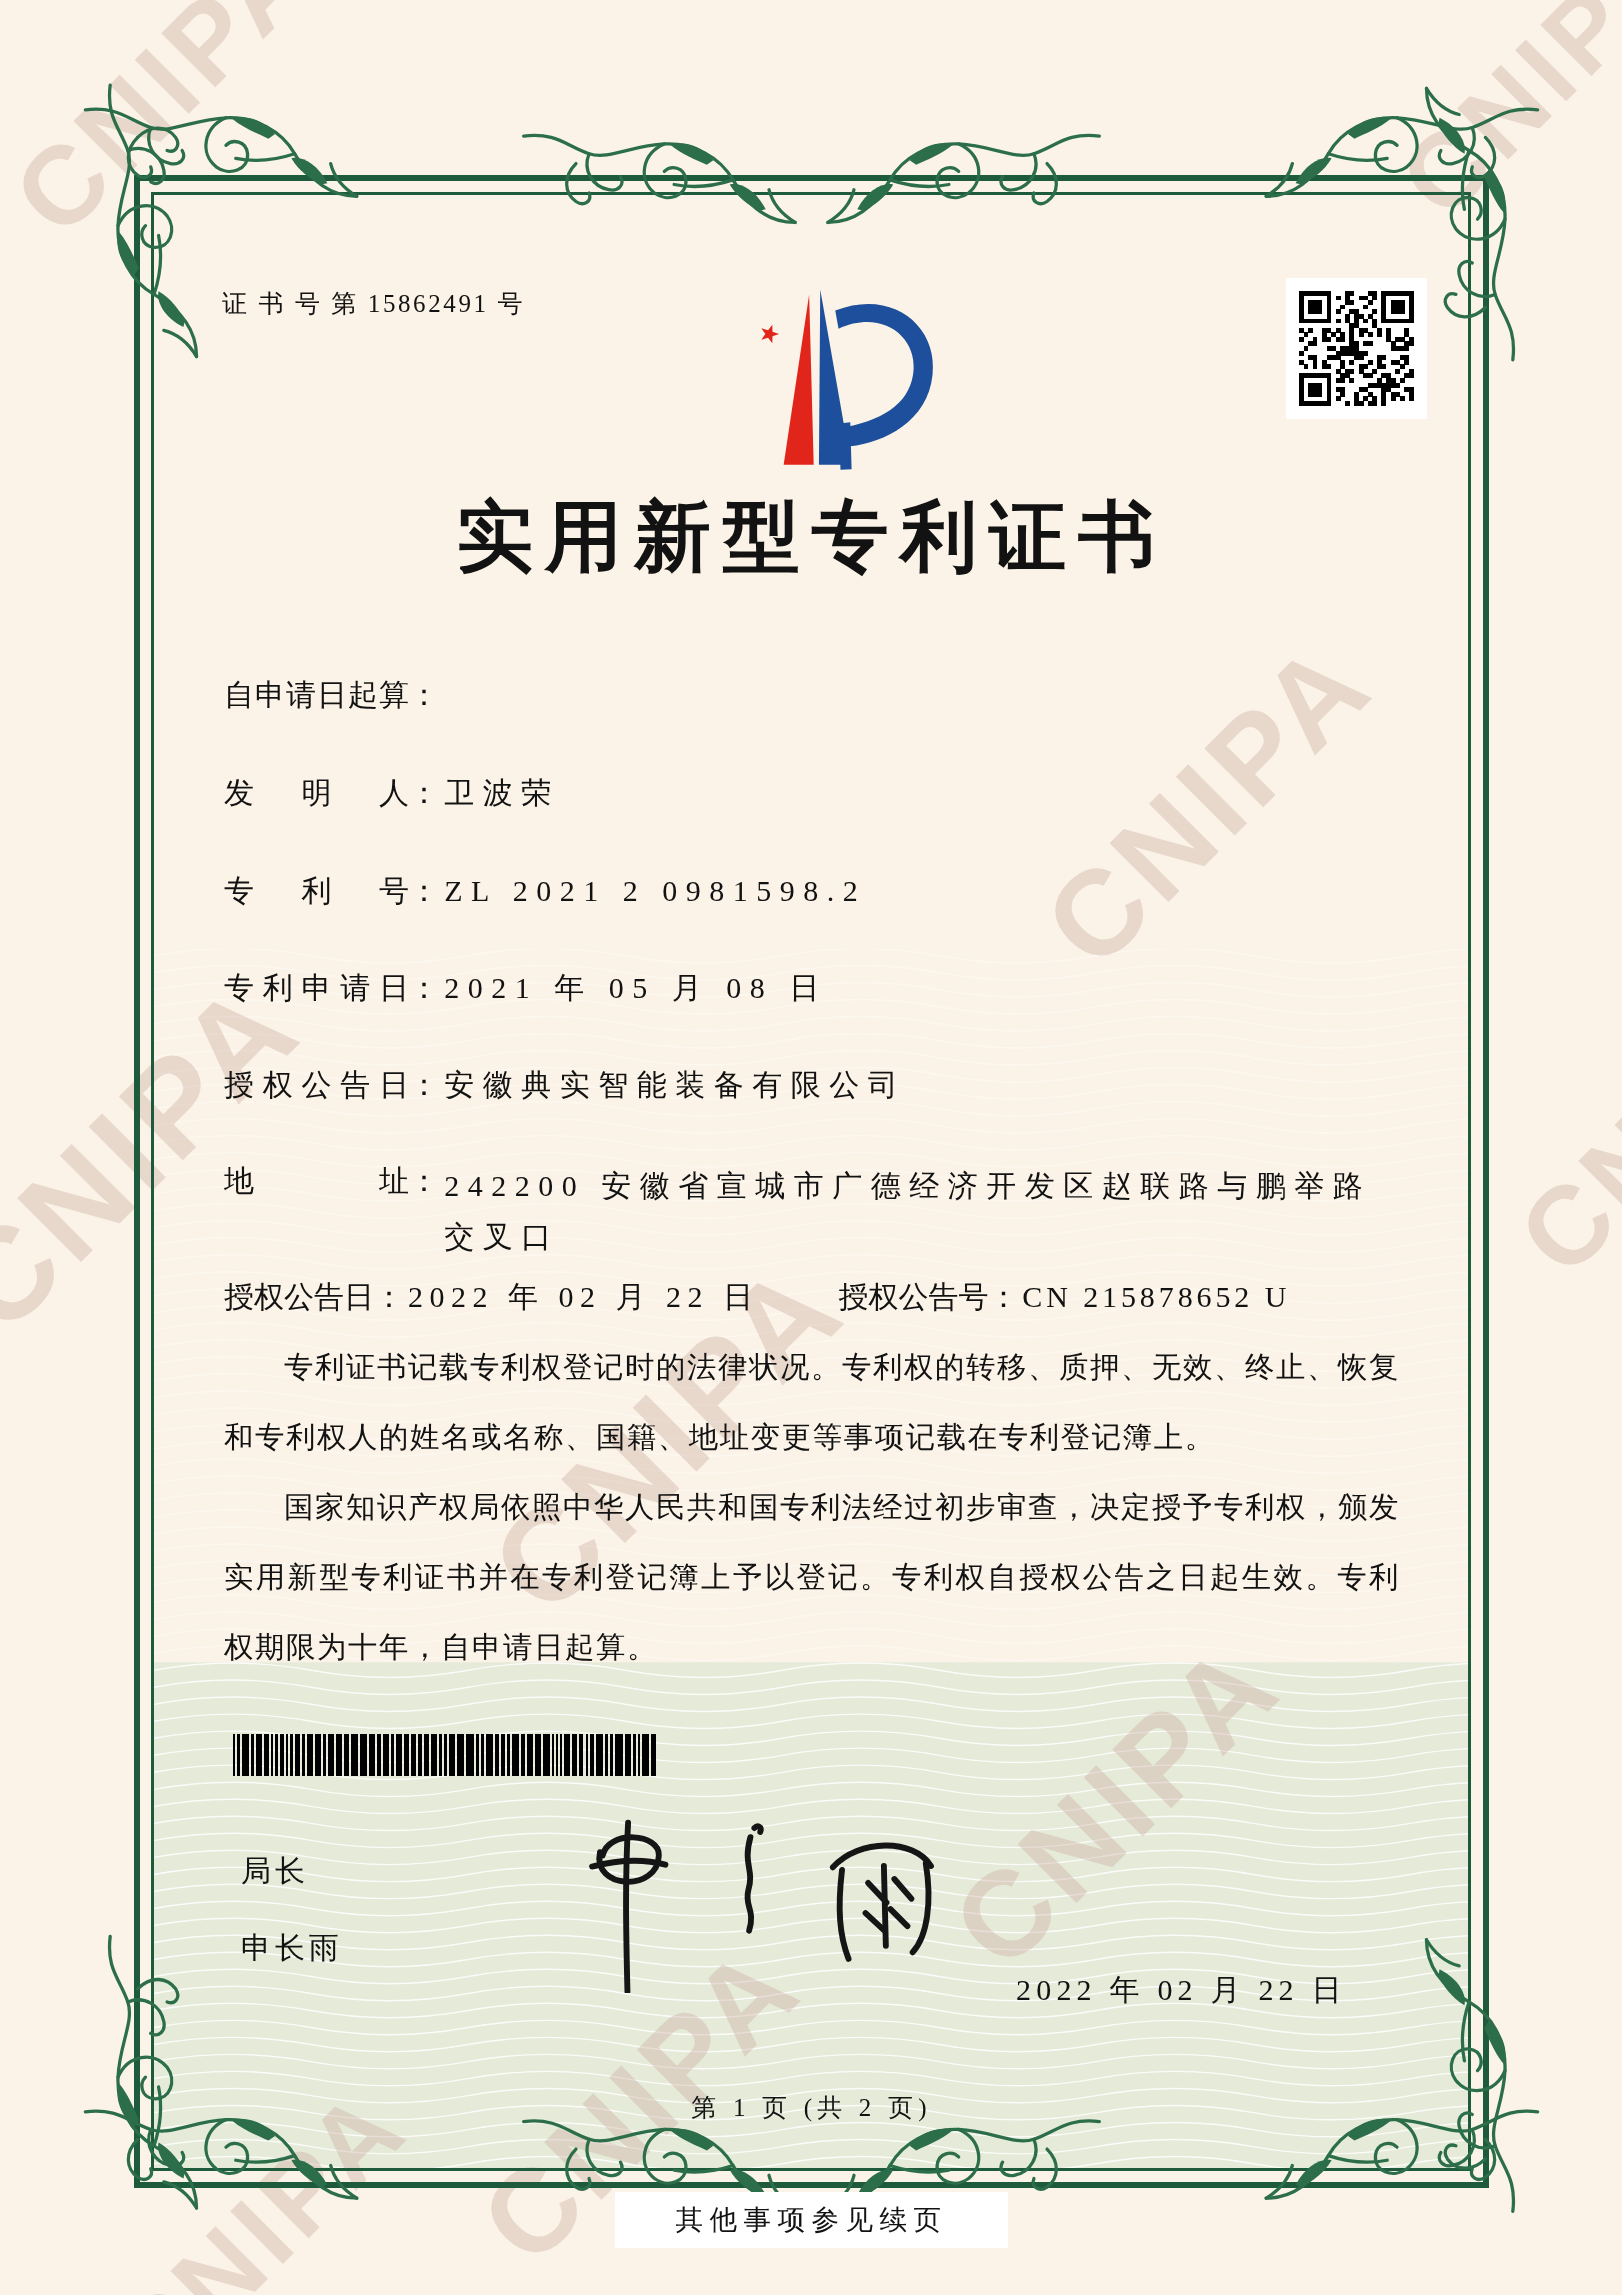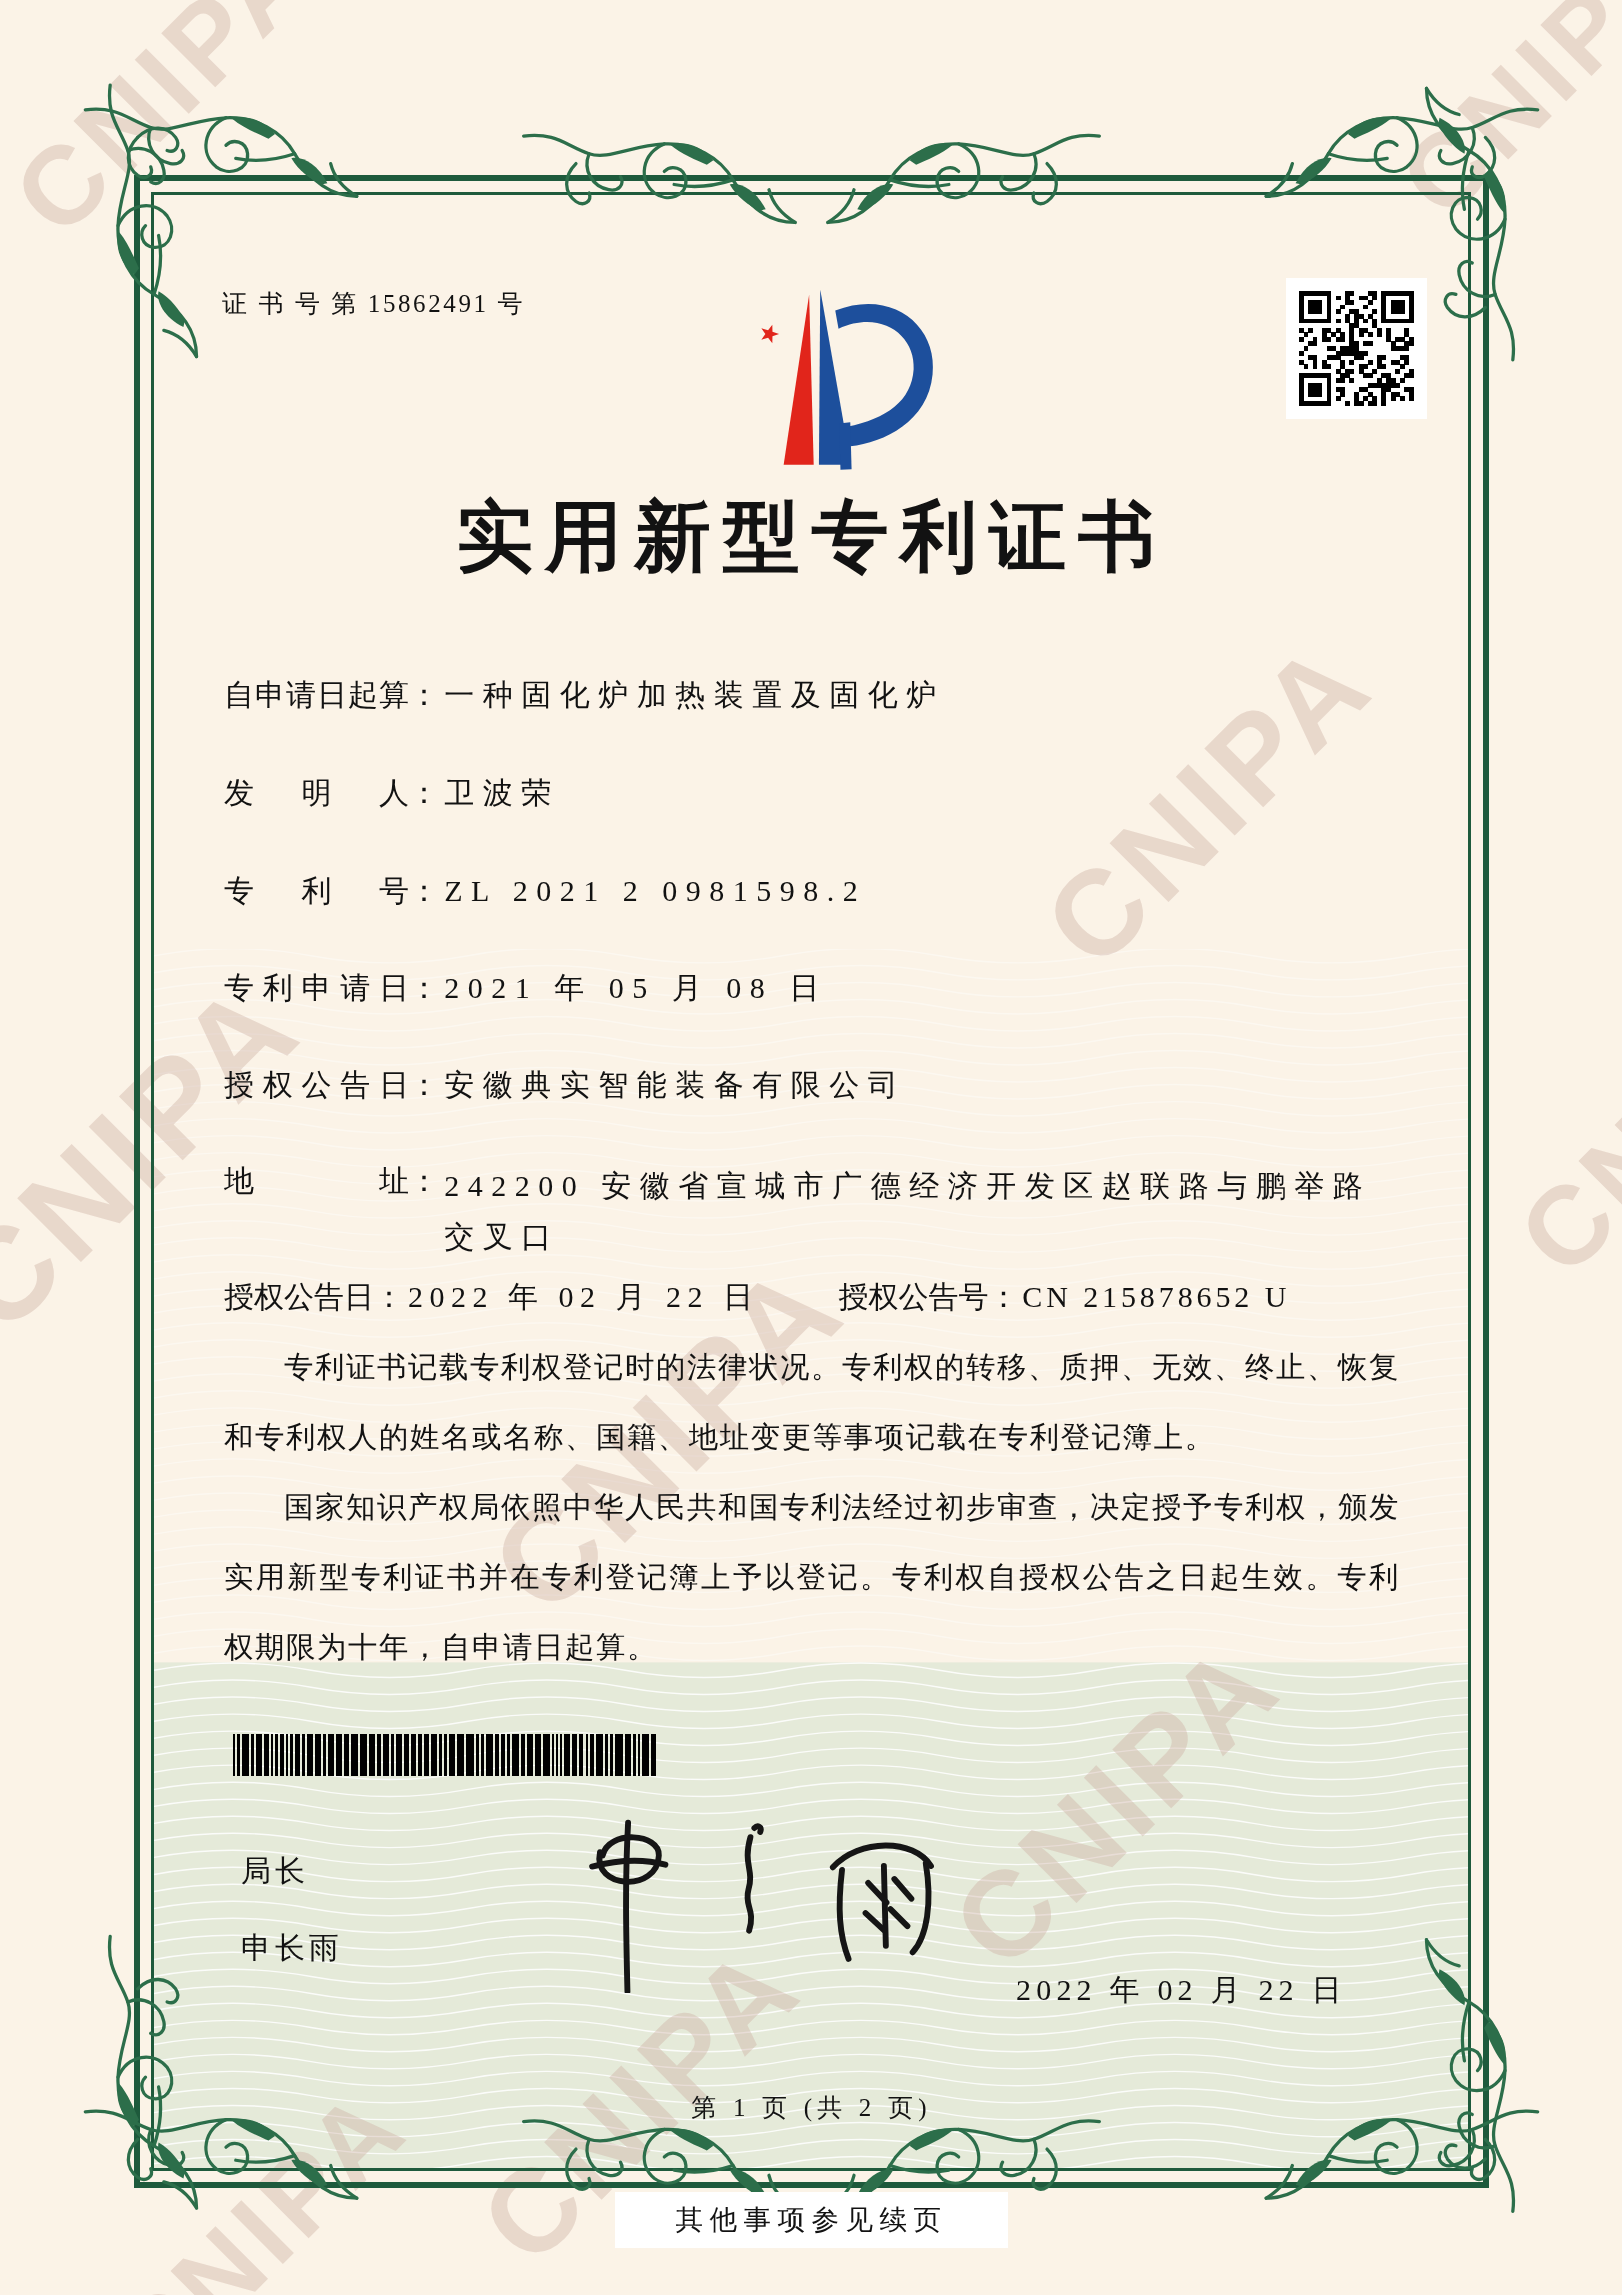--- a/index.html
+++ b/index.html
@@ -481,21 +481,20 @@
         <div style="left: 23px; top: 110px;"></div>
         <div style="left: 27.5px; top: 110px;"></div>
       </div>
     </div>
 
   <div class="title">实用新型专利证书</div>
 
   <div class="frow" style="top:674px">
     <span class="flabel">自申请日起算</span>
       <span class="fcolon">：</span>
-      <span class="fvalue">一种固化炉加热装置及固化炉</span>
   </div>
   <div class="frow" style="top:772px">
     <span class="flabel">发明人</span>
       <span class="fcolon">：</span>
       <span class="fvalue">卫波荣</span>
   </div>
   <div class="frow" style="top:870px">
     <span class="flabel">专利号</span>
       <span class="fcolon">：</span>
       <span class="fvalue">ZL 2021 2 0981598.2</span>

